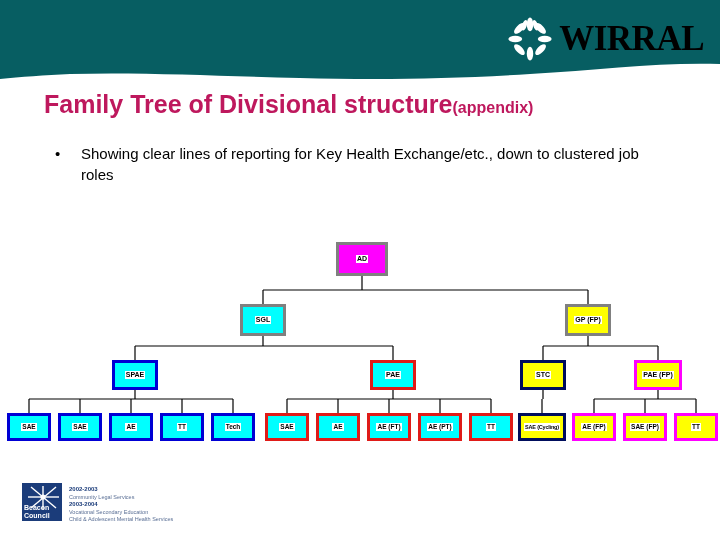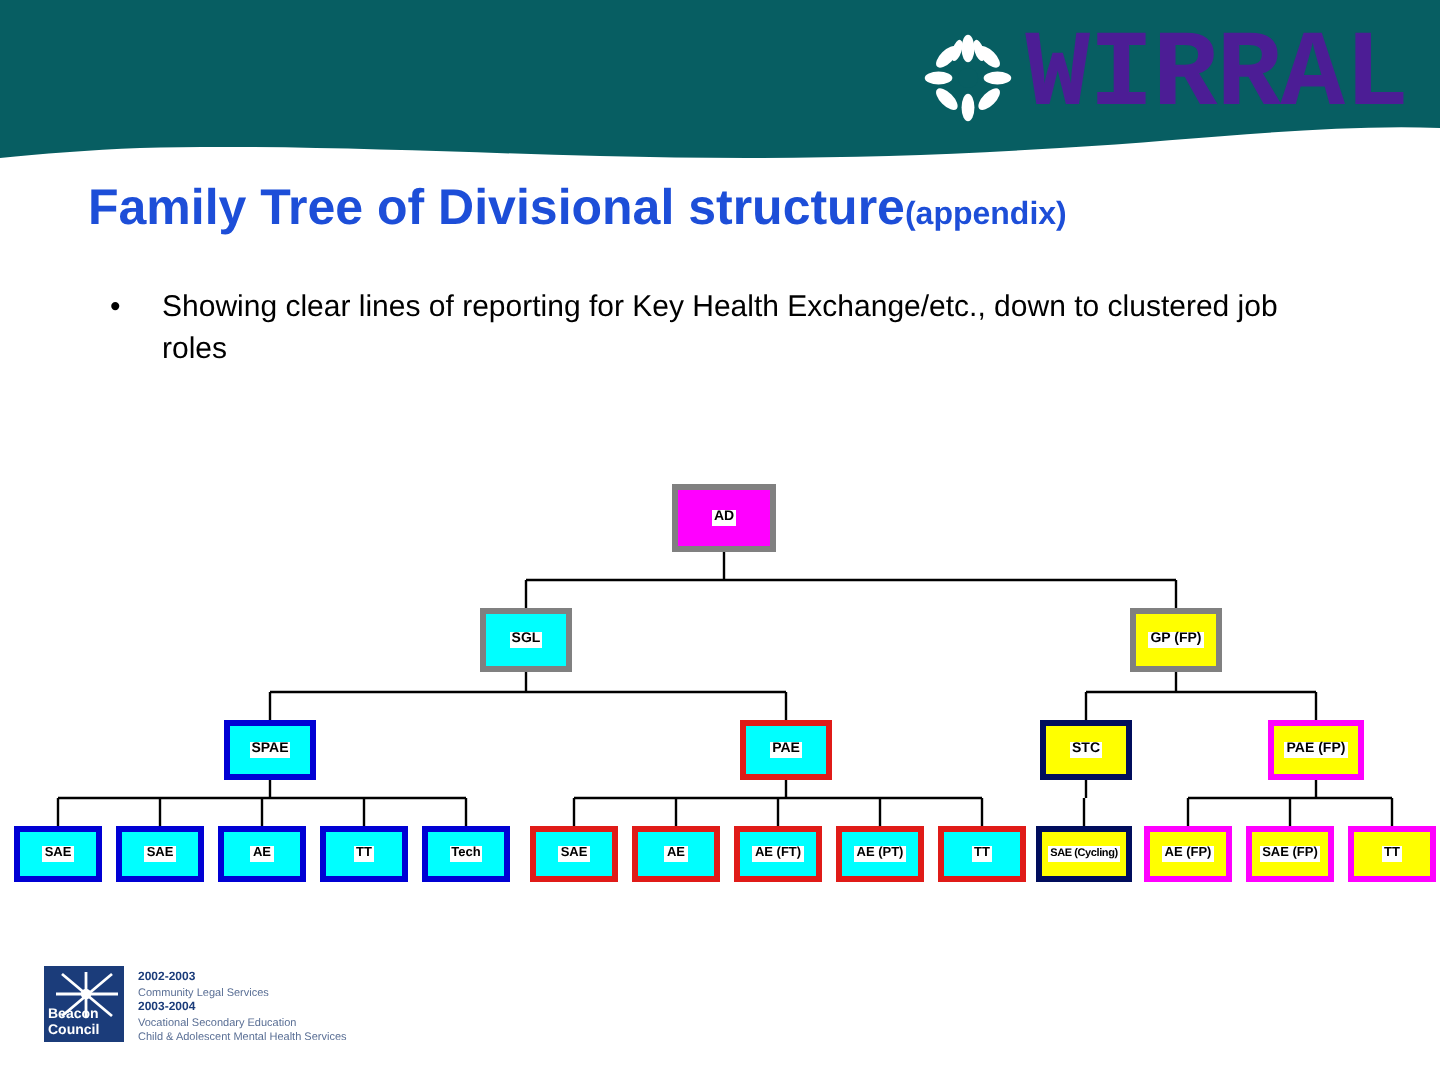--- a/index.html
+++ b/index.html
@@ -15,32 +15,32 @@
     position:absolute;left:0;top:0;width:720px;height:90px;
     overflow:hidden;
   }
   #header-band svg{display:block;}
   #brand-logo{
     position:absolute;right:16px;top:16px;
     display:flex;align-items:center;gap:6px;
   }
   #brand-mark{width:46px;height:46px;display:block;}
   #brand-word{
-    color:#4c1d95;
-    font-size:54px;
+    color:#000000;
+    font-size:35px;
     font-weight:bold;
     letter-spacing:-0.5px;
-    font-family:Liberation Mono, monospace;
+    font-family:Liberation Serif, serif;
     line-height:46px;
     white-space:nowrap;
   }
   
   #page-title{
     position:absolute;left:44px;top:91px;width:660px;
-    font-size:25px;font-weight:bold;color:#1d4ed8;
+    font-size:25px;font-weight:bold;color:#be185d;
     white-space:nowrap;line-height:1.1;
   }
   #page-title .sub{font-size:16px;font-weight:bold;}
   
   #bullet-list{
     position:absolute;left:55px;top:143px;width:620px;
   }
   .bullet-row{display:flex;align-items:flex-start;}
   .bullet-dot{
     font-size:15px;line-height:21px;color:#000;width:26px;

